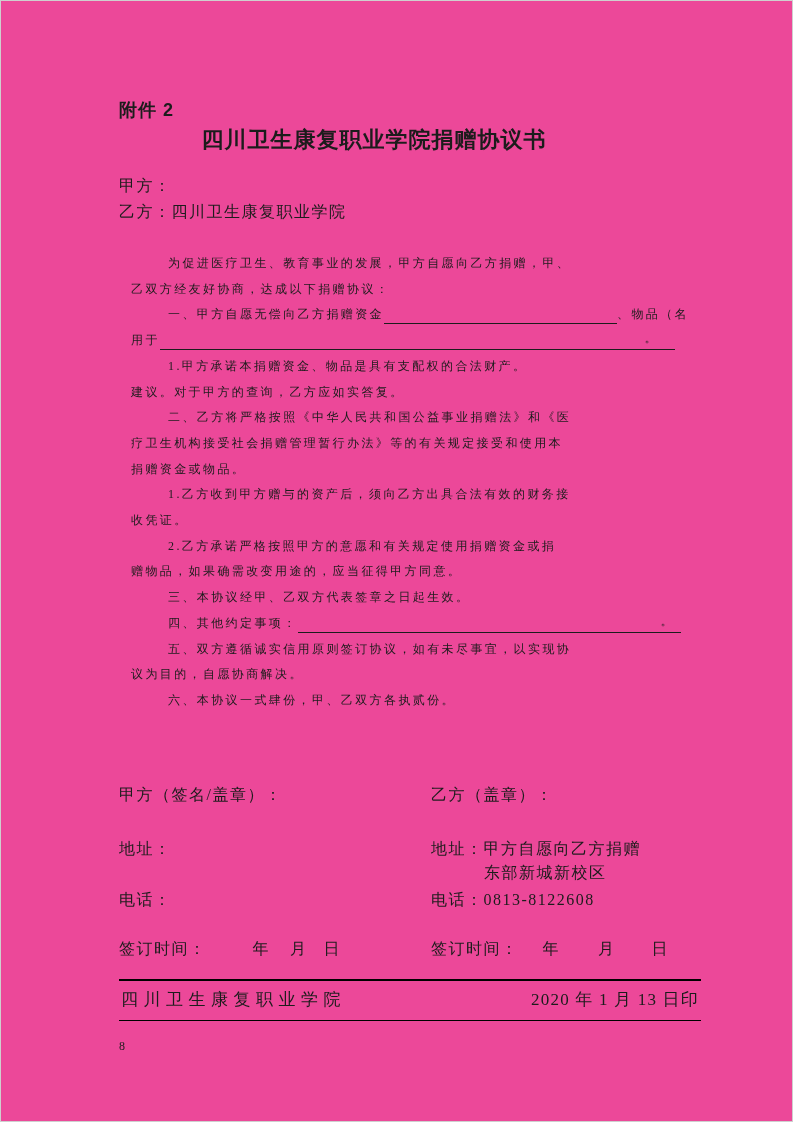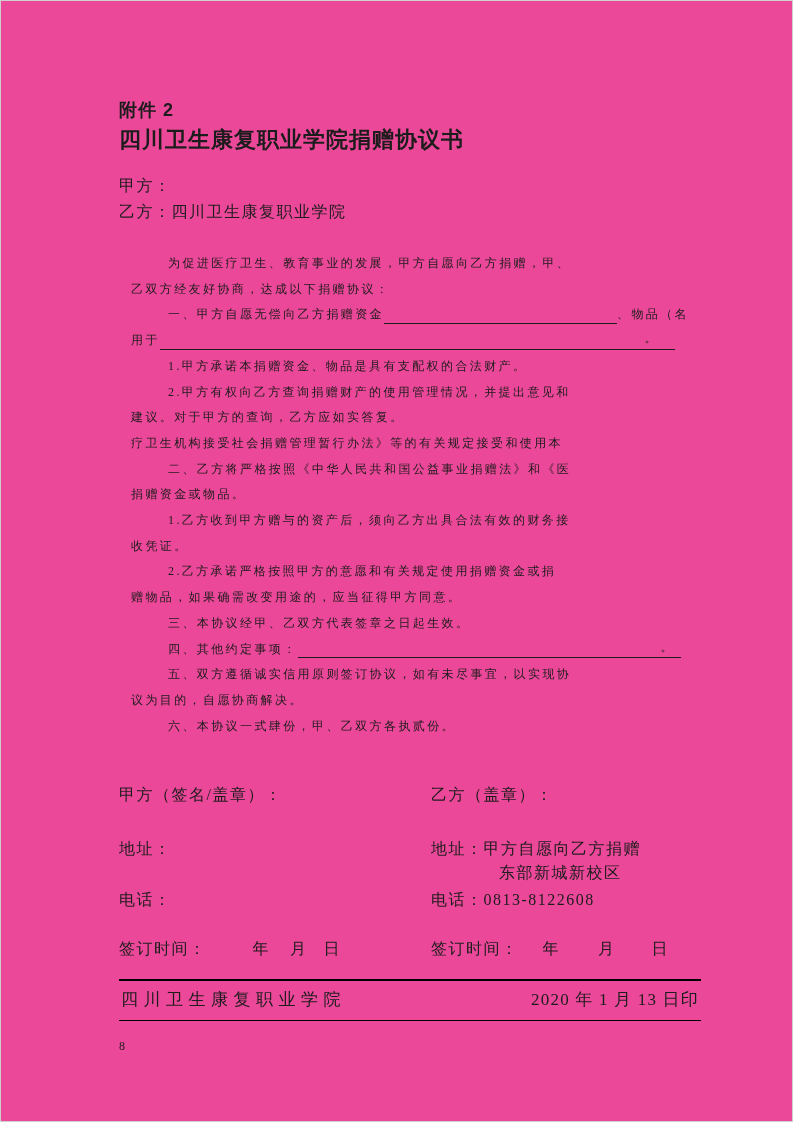--- a/index.html
+++ b/index.html
@@ -8,40 +8,40 @@
     font-family:"Liberation Serif","DejaVu Serif",serif; color:#1c1c1c;
     border:1px solid #cfcfcf; box-sizing:border-box; overflow:hidden;
   }
   .attachment {
     position:absolute; top:97px; left:118px;
     font-family:"Liberation Sans","DejaVu Sans",sans-serif;
     font-weight:700; font-size:18px; letter-spacing:1px;
   }
   .title {
     position:absolute; top:124px; left:118px; width:558px;
-    text-align:left; padding-right:48px; box-sizing:border-box;
+    text-align:center; padding-right:48px; box-sizing:border-box;
     font-size:22px; font-weight:700; letter-spacing:1px;
   }
   .parties { position:absolute; top:172px; left:118px; width:558px;
     font-size:16px; line-height:26px; letter-spacing:1.5px; }
   .bodytext { position:absolute; top:250px; left:130px; width:558px;
     font-size:12px; line-height:25.7px; letter-spacing:2.4px; }
   .line { white-space:nowrap; }
   .ind { text-indent:37px; }
   .fline { display:flex; white-space:nowrap; }
   .fline.ind { text-indent:0; padding-left:37px; }
   .blank { flex:1; border-bottom:1.6px solid #1c1c1c; margin-bottom:4px;
     text-align:right; line-height:20px; }
   .blank.gap14 { margin-right:14px; padding-right:16px; }
   .blank.gap8  { margin-right:8px;  padding-right:6px; }
   .sign { position:absolute; top:784px; left:118px; width:582px; height:190px;
     font-size:16px; letter-spacing:1.5px; }
   .srow { position:absolute; left:0; white-space:nowrap; }
   .scol { position:absolute; left:312px; white-space:nowrap; }
-  .addr2 { position:absolute; left:380px; white-space:nowrap; }
+  .addr2 { position:absolute; left:365px; white-space:nowrap; }
   .ymd-a .u1 { margin-left:46px; } .ymd-a .u2 { margin-left:20px; } .ymd-a .u3 { margin-left:16px; }
   .ymd-b .u1 { margin-left:24px; } .ymd-b .u2 { margin-left:38px; } .ymd-b .u3 { margin-left:36px; }
   .footer {
     position:absolute; top:978px; left:118px; width:582px;
     border-top:2.5px solid #000; border-bottom:1.5px solid #000;
   }
   .footer-row { display:flex; justify-content:space-between; align-items:baseline;
     padding:7px 2px 9px 2px; font-size:17px; }
   .footer-org { letter-spacing:5.5px; }
   .footer-date { letter-spacing:1.2px; }
@@ -71,24 +71,23 @@
     <div class="fline ind">
       <span>一、甲方自愿无偿向乙方捐赠资金</span>
       <span class="blank"></span>
       <span>、物品（名</span>
     </div>
     <div class="fline">
       <span>用于</span>
       <span class="blank gap14">。</span>
     </div>
     <div class="line ind">1.甲方承诺本捐赠资金、物品是具有支配权的合法财产。</div>
-    <div class="line ind">2.甲方有权向乙方查询捐赠财产的使用管理情况，并提出意见和</div>
     <div class="line">建议。对于甲方的查询，乙方应如实答复。</div>
+    <div class="line ind">二、乙方将严格按照《中华人民共和国公益事业捐赠法》和《医</div>
     <div class="line">疗卫生机构接受社会捐赠管理暂行办法》等的有关规定接受和使用本</div>
-    <div class="line ind">二、乙方将严格按照《中华人民共和国公益事业捐赠法》和《医</div>
     <div class="line">捐赠资金或物品。</div>
     <div class="line ind">1.乙方收到甲方赠与的资产后，须向乙方出具合法有效的财务接</div>
     <div class="line">收凭证。</div>
     <div class="line ind">2.乙方承诺严格按照甲方的意愿和有关规定使用捐赠资金或捐</div>
     <div class="line">赠物品，如果确需改变用途的，应当征得甲方同意。</div>
     <div class="line ind">三、本协议经甲、乙双方代表签章之日起生效。</div>
     <div class="fline ind">
       <span>四、其他约定事项：</span>
       <span class="blank gap8">。</span>
     </div>

